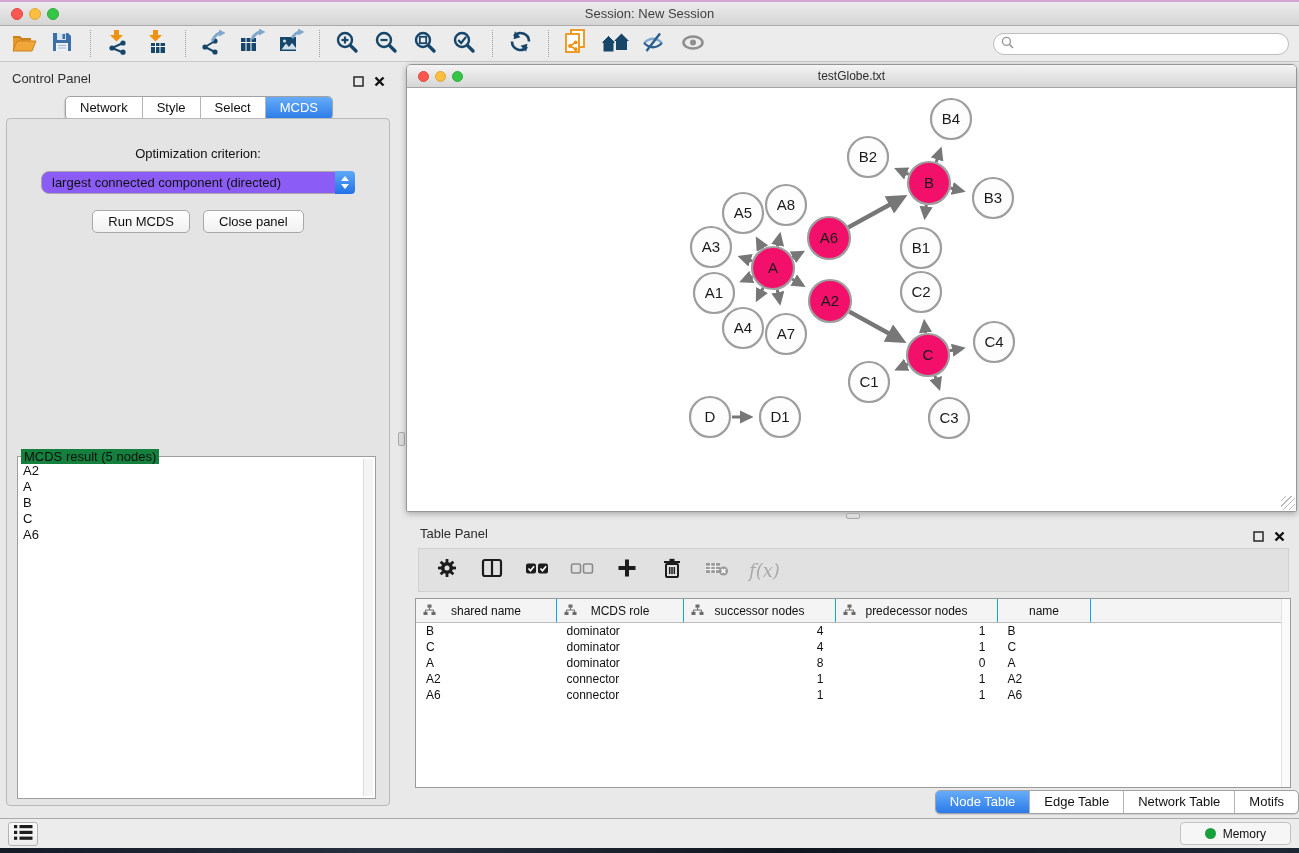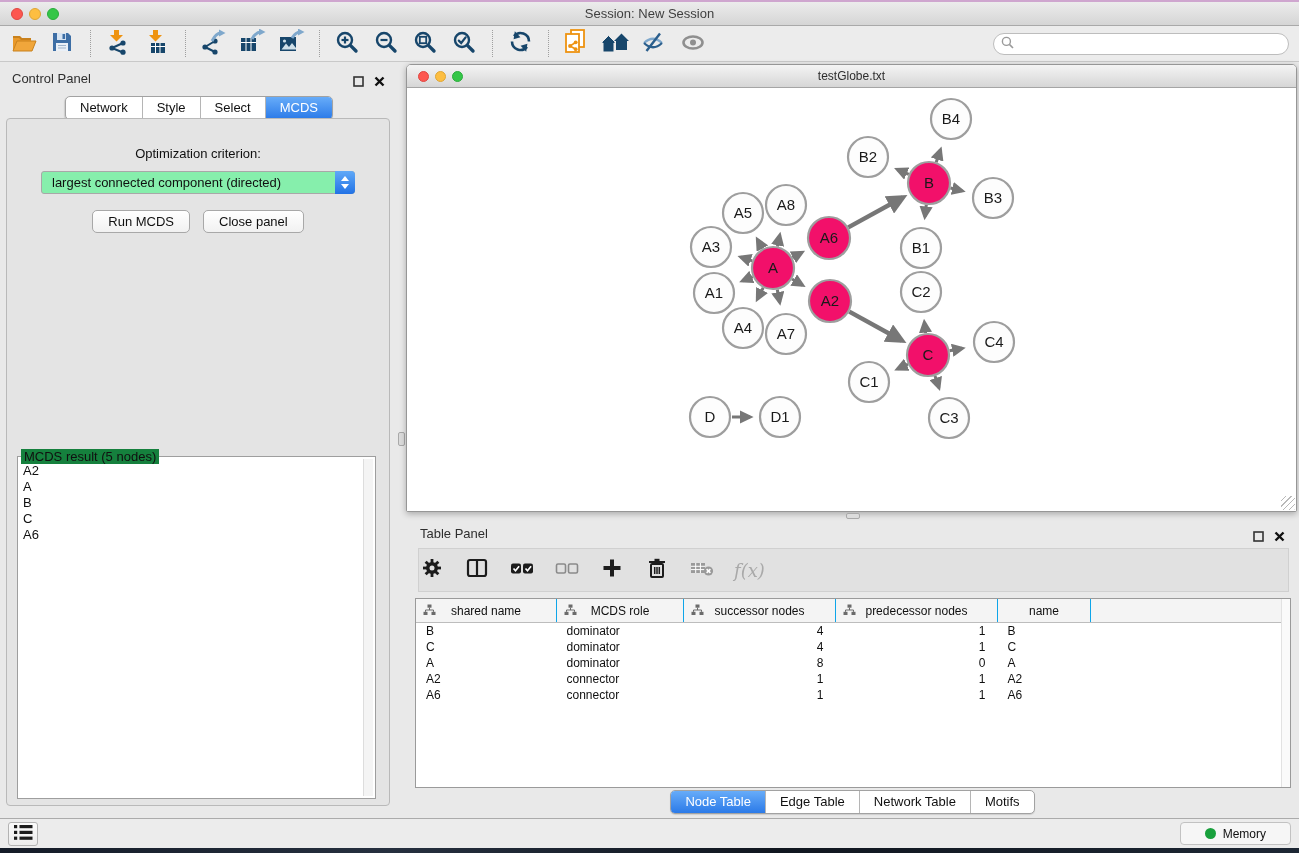--- a/index.html
+++ b/index.html
@@ -32,22 +32,22 @@
   .panel-ctrls{position:absolute;right:13px;top:11px;display:flex;gap:10px;align-items:center}
   .seg{display:flex;height:22px;border:1px solid #a2a2a2;border-radius:5px;background:#fff;overflow:hidden;
     box-shadow:0 1px 1px rgba(0,0,0,.12)}
   .seg-item{padding:0 14px;font-size:13px;line-height:22px;color:#111;border-left:1px solid #b5b5b5;white-space:nowrap}
   .seg-item:first-child{border-left:none}
   .seg-item.active{background:linear-gradient(#67acf9,#2b7ae8);color:#fff}
   .cp-tabs{position:absolute;top:34px;left:50%;transform:translateX(-50%)}
   .cp-content{position:absolute;left:6px;right:8px;top:56px;bottom:12px;background:#e4e4e4;
     border:1px solid #b9b9b9;border-radius:4px}
   .opt-label{margin-top:27px;text-align:center;font-size:13px;color:#101010}
-  .select{position:relative;margin:10px auto 0;width:314px;height:23px;background:#86efac;border:1px solid #a8a8a8;
-    border-radius:3px;font-size:13px;line-height:22px;box-sizing:border-box;padding-left:10px;color:#101010}
+  .select{position:relative;margin:10px auto 0;width:314px;height:23px;background:#8b5cf6;border:1px solid #a8a8a8;
+    border-radius:8px;font-size:13px;line-height:22px;box-sizing:border-box;padding-left:10px;color:#101010}
   .stepper{position:absolute;right:-1px;top:-1px;width:20px;height:23px;border-radius:0 4px 4px 0;
     background:linear-gradient(#60a9f8,#2272e5);display:flex;flex-direction:column;align-items:center;justify-content:center;gap:3px}
   .chev-up{width:0;height:0;border-left:4px solid transparent;border-right:4px solid transparent;border-bottom:5px solid #fff}
   .chev-dn{width:0;height:0;border-left:4px solid transparent;border-right:4px solid transparent;border-top:5px solid #fff}
   .btn-row{display:flex;justify-content:center;gap:13px;margin-top:16px}
   .btn{height:23px;padding:0 15px;background:linear-gradient(#ffffff,#f1f1f1);border:1px solid #a8a8a8;
     border-radius:5px;font-size:13px;line-height:21px;color:#101010;font-family:"Liberation Sans",sans-serif}
   .result-box{position:absolute;left:10px;right:13px;top:337px;bottom:6px;border:1px solid #9e9e9e;background:#fff}
   .result-label{position:absolute;top:-8px;left:3px;background:#15803d;padding:0 3px;font-size:13px;color:#101010}
   .result-list{position:absolute;inset:3px 13px 2px 2px;padding-top:3px;overflow:hidden}
@@ -72,34 +72,34 @@
   .grip{position:absolute;right:1px;bottom:1px;width:14px;height:14px;
     background:repeating-linear-gradient(135deg,transparent 0 3px,#b9b9b9 3px 4px);border-radius:0 0 2px 0}
   .divider-h{position:absolute;left:0;right:0;top:450px;height:8px}
   .divider-h .handle{position:absolute;left:440px;top:1px;width:14px;height:6px;background:#dcdcdc;
     border:1px solid #a9a9a9;border-radius:2px;box-sizing:border-box}
   
   .table-panel{position:absolute;left:0;right:0;top:458px;bottom:0}
   .tp-title{position:absolute;left:14px;top:6px;font-size:13px;color:#2e2e2e}
   .tp-ctrls{position:absolute;right:14px;top:8px;display:flex;gap:10px;align-items:center}
   .tp-toolbar{position:absolute;left:12px;right:10px;top:28px;height:44px;background:#e1e1e1;
-    border:1px solid #d0d0d0;display:flex;align-items:center;padding-left:0;gap:19px;box-sizing:border-box}
+    border:1px solid #d0d0d0;display:flex;align-items:center;padding-left:15px;gap:19px;box-sizing:border-box}
   .tp-tbtn{display:flex;align-items:center;justify-content:center;width:26px;height:26px;flex:none}
   .fx{font-family:"DejaVu Serif",serif;font-style:italic;font-size:18px;color:#a9a9a9}
   .tp-table{position:absolute;left:9px;right:8px;top:78px;height:190px;border:1px solid #9a9a9a;
     background:#fff;overflow:hidden;box-sizing:border-box}
   .tp-scroll{position:absolute;top:0;bottom:0;right:0;width:8px;background:#fafafa;border-left:1px solid #e2e2e2}
   table.grid{border-collapse:collapse;table-layout:fixed;width:100%;font-size:12px;color:#101010}
   table.grid th{height:21px;background:#f4f4f4;border-bottom:1px solid #bdbdbd;border-left:1px solid #0ea5e9;
     font-weight:normal;position:relative;font-size:12px}
   table.grid th:first-child{border-left:none}
   table.grid th .hicon{position:absolute;left:7px;top:5px}
   table.grid td{height:16px;padding:0 4px;white-space:nowrap;overflow:hidden}
   
-  .tp-tabs{position:absolute;left:0;right:0;top:270px;display:flex;justify-content:center}
+  .tp-tabs{position:absolute;left:0;right:0;top:270px;display:flex;justify-content:flex-end}
   
   .statusbar{position:absolute;left:0;right:0;top:818px;height:30px;background:#ececec;border-top:1px solid #ababab}
   .list-btn{position:absolute;left:8px;top:3px;width:30px;height:24px;background:linear-gradient(#fbfbfb,#ececec);
     border:1px solid #b3b3b3;border-radius:3px;display:flex;align-items:center;justify-content:center;box-sizing:border-box}
   .memory-btn{position:absolute;right:8px;top:3px;height:23px;padding:0 24px;background:#f6f6f6;border:1px solid #c2c2c2;
     border-radius:4px;display:flex;align-items:center;gap:7px;font-size:12px;color:#101010;box-sizing:border-box}
   .dot{width:11px;height:11px;border-radius:50%;background:#18a03c}
 </style>
 </head>
 <body>

